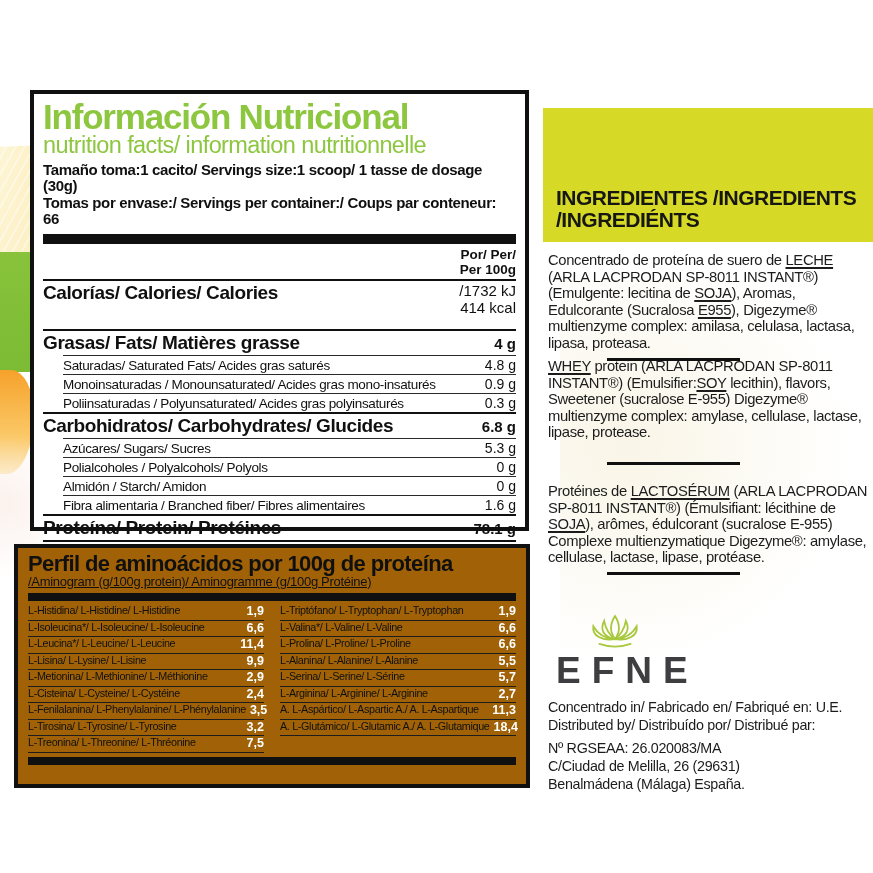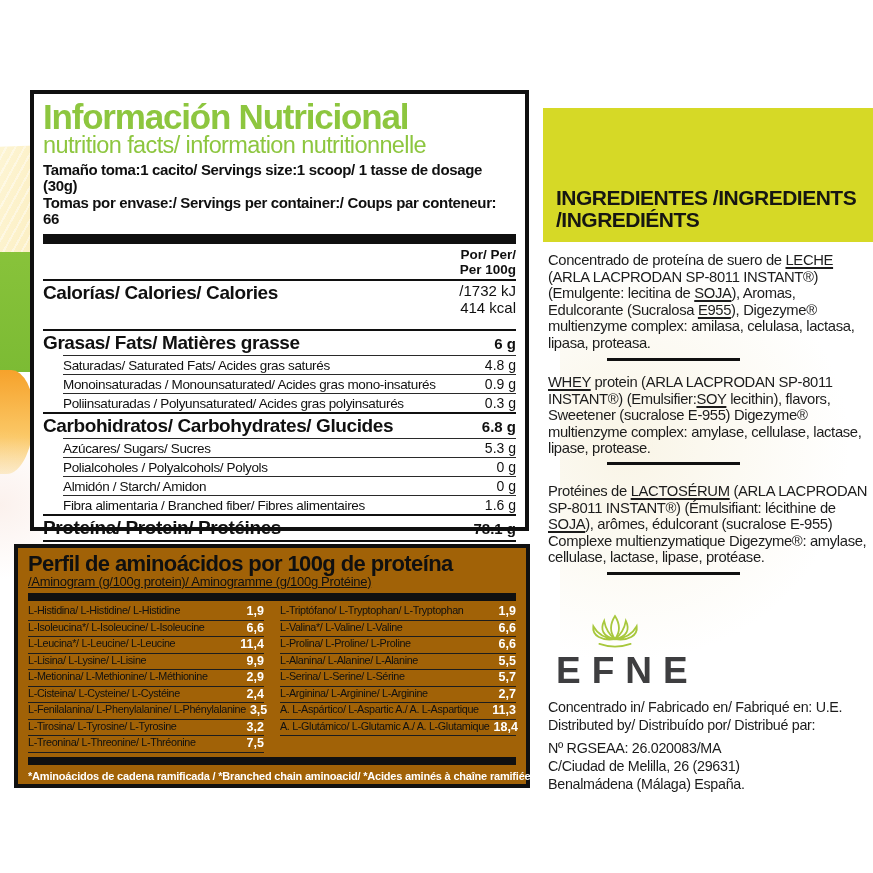--- a/index.html
+++ b/index.html
@@ -47,21 +47,21 @@
     border:4px solid #101010;box-sizing:border-box;z-index:3;padding:4px 10px 0;color:#101010;}
   .ap-title{font-weight:bold;font-size:22px;letter-spacing:-0.6px;line-height:1.05;}
   .ap-sub{font-size:13px;letter-spacing:-0.3px;line-height:1.1;margin-bottom:4px;text-decoration:underline;}
   .ap-bar{height:8px;background:#101010;margin:2px 0 3px;}
   .ap-cols{display:flex;gap:16px;}
   .ap-col{flex:1;min-width:0;}
   .arow{display:flex;justify-content:space-between;align-items:flex-start;
     border-bottom:1.5px solid #1d1d1d;height:16.5px;box-sizing:border-box;}
   .aname{font-size:10.8px;letter-spacing:-0.35px;white-space:nowrap;overflow:visible;}
   .aval{font-size:12.5px;font-weight:bold;color:#fff;white-space:nowrap;padding-left:4px;}
-  .ap-footnote{color:#fff;font-weight:bold;font-size:11px;letter-spacing:-0.2px;margin-top:5px;white-space:nowrap;}
+  .ap-footnote{color:#fff;font-weight:bold;font-size:11px;letter-spacing:-0.2px;margin-top:22px;white-space:nowrap;}
 
   
   .ing-head{position:absolute;left:543px;top:108px;width:330px;height:134px;box-sizing:border-box;
     display:flex;flex-direction:column;justify-content:flex-end;padding:0 0 10px 13px;z-index:3;}
   .ing-head-line{font-weight:bold;font-size:21px;letter-spacing:-0.5px;line-height:1.08;color:#161612;}
   .ing-par{position:absolute;left:548px;width:322px;font-size:14.8px;line-height:1.12;
     letter-spacing:-0.35px;color:#1c1c1c;z-index:3;}
   .ing-par .u{text-decoration:underline;text-underline-offset:2px;text-decoration-thickness:1.5px;}
   .divider{position:absolute;left:607px;width:133px;height:3px;background:#101010;z-index:3;}
 
@@ -98,21 +98,21 @@
     <div>
         <div class="nrow main tall">
           <span class="nlab">Calorías/ Calories/ Calories</span>
           <span class="nval">
             <div>/1732 kJ</div>
             <div>414 kcal</div>
           </span>
         </div>
         <div class="nrow main">
           <span class="nlab">Grasas/ Fats/ Matières grasse</span>
-          <span class="nval">6 g</span>
+          <span class="nval">4 g</span>
         </div>
         <div class="nrow sub">
           <span class="nlab">Saturadas/ Saturated Fats/ Acides gras saturés</span>
           <span class="nval">4.8 g</span>
         </div>
         <div class="nrow sub">
           <span class="nlab">Monoinsaturadas / Monounsaturated/ Acides gras mono-insaturés</span>
           <span class="nval">0.9 g</span>
         </div>
         <div class="nrow sub">
@@ -233,21 +233,21 @@
     <div class="ap-footnote">*Aminoácidos de cadena ramificada / *Branched chain aminoacid/ *Acides aminés à chaîne ramifiée</div>
   </div>
 
   <div class="ing-head" style="background:#d6d926">
     <div class="ing-head-line">INGREDIENTES /INGREDIENTS</div>
     <div class="ing-head-line">/INGREDIÉNTS</div>
   </div>
 
   <p class="ing-par" style="top:252px;margin:0"><span>Concentrado de proteína de suero de </span><span class="u">LECHE</span><span> (ARLA LACPRODAN SP-8011 INSTANT®) (Emulgente: lecitina de </span><span class="u">SOJA</span><span>), Aromas, Edulcorante (Sucralosa </span><span class="u">E955</span><span>), Digezyme® multienzyme complex: amilasa, celulasa, lactasa, lipasa, proteasa.</span></p>
   <div class="divider" style="top:358px"></div>
-  <p class="ing-par" style="top:374px;margin:0"><span class="u">WHEY</span><span> protein (ARLA LACPRODAN SP-8011 INSTANT®) (Emulsifier:</span><span class="u">SOY</span><span> lecithin), flavors, Sweetener (sucralose E-955) Digezyme® multienzyme complex: amylase, cellulase, lactase, lipase, protease.</span></p>
+  <p class="ing-par" style="top:358px;margin:0"><span class="u">WHEY</span><span> protein (ARLA LACPRODAN SP-8011 INSTANT®) (Emulsifier:</span><span class="u">SOY</span><span> lecithin), flavors, Sweetener (sucralose E-955) Digezyme® multienzyme complex: amylase, cellulase, lactase, lipase, protease.</span></p>
   <div class="divider" style="top:462px"></div>
   <p class="ing-par" style="top:483px;margin:0"><span>Protéines de </span><span class="u">LACTOSÉRUM</span><span> (ARLA LACPRODAN SP-8011 INSTANT®) (Émulsifiant: lécithine de </span><span class="u">SOJA</span><span>), arômes, édulcorant (sucralose E-955) Complexe multienzymatique Digezyme®: amylase, cellulase, lactase, lipase, protéase.</span></p>
   <div class="divider" style="top:572px"></div>
 
   <div class="logo-block">
     <svg class="lotus" width="62" height="38" viewBox="0 0 90 56" fill="none">
       <g stroke="#a8c83d" stroke-width="2.6" fill="none" stroke-linecap="round">
         <path d="M45 6 C38 17 36 28 45 40 C54 28 52 17 45 6 Z"></path>
         <path d="M45 40 C36 33 31 24 29 13 C23 25 27 37 45 40 Z"></path>
         <path d="M45 40 C54 33 59 24 61 13 C67 25 63 37 45 40 Z"></path>

